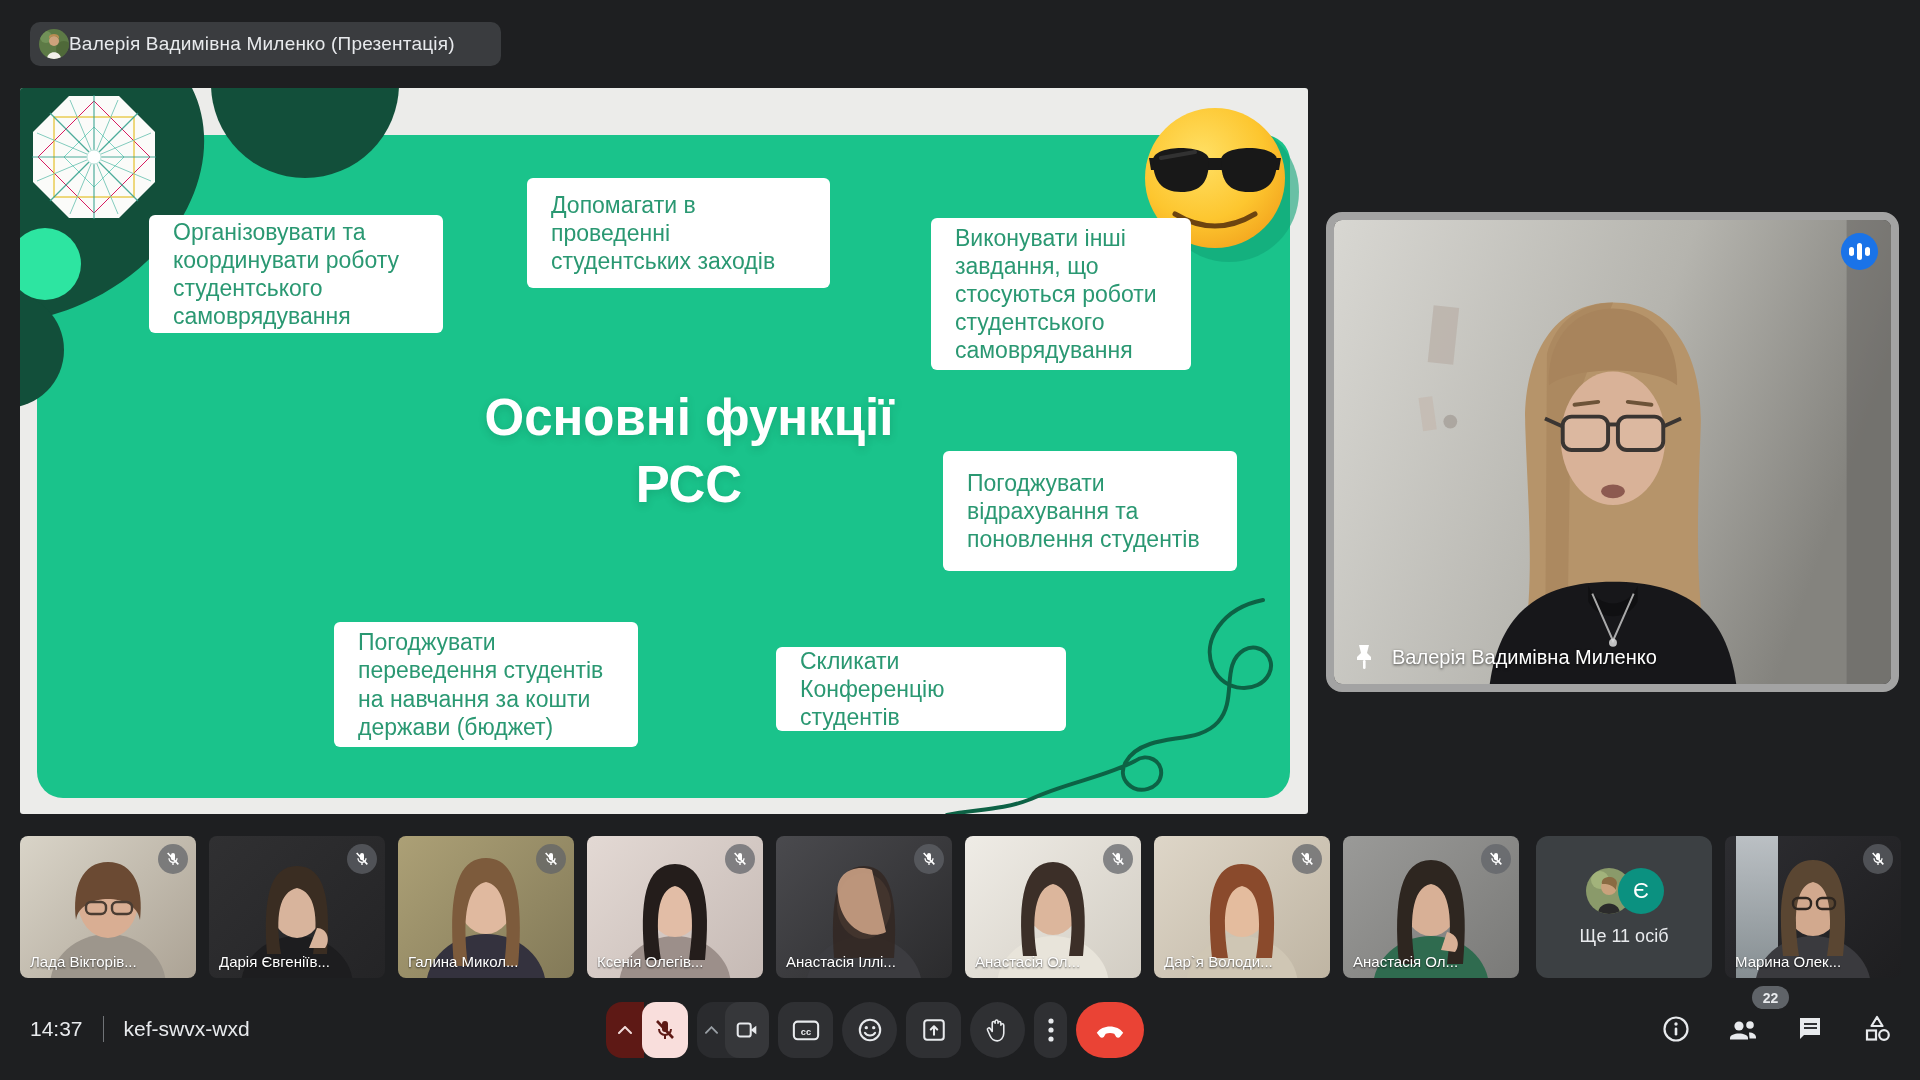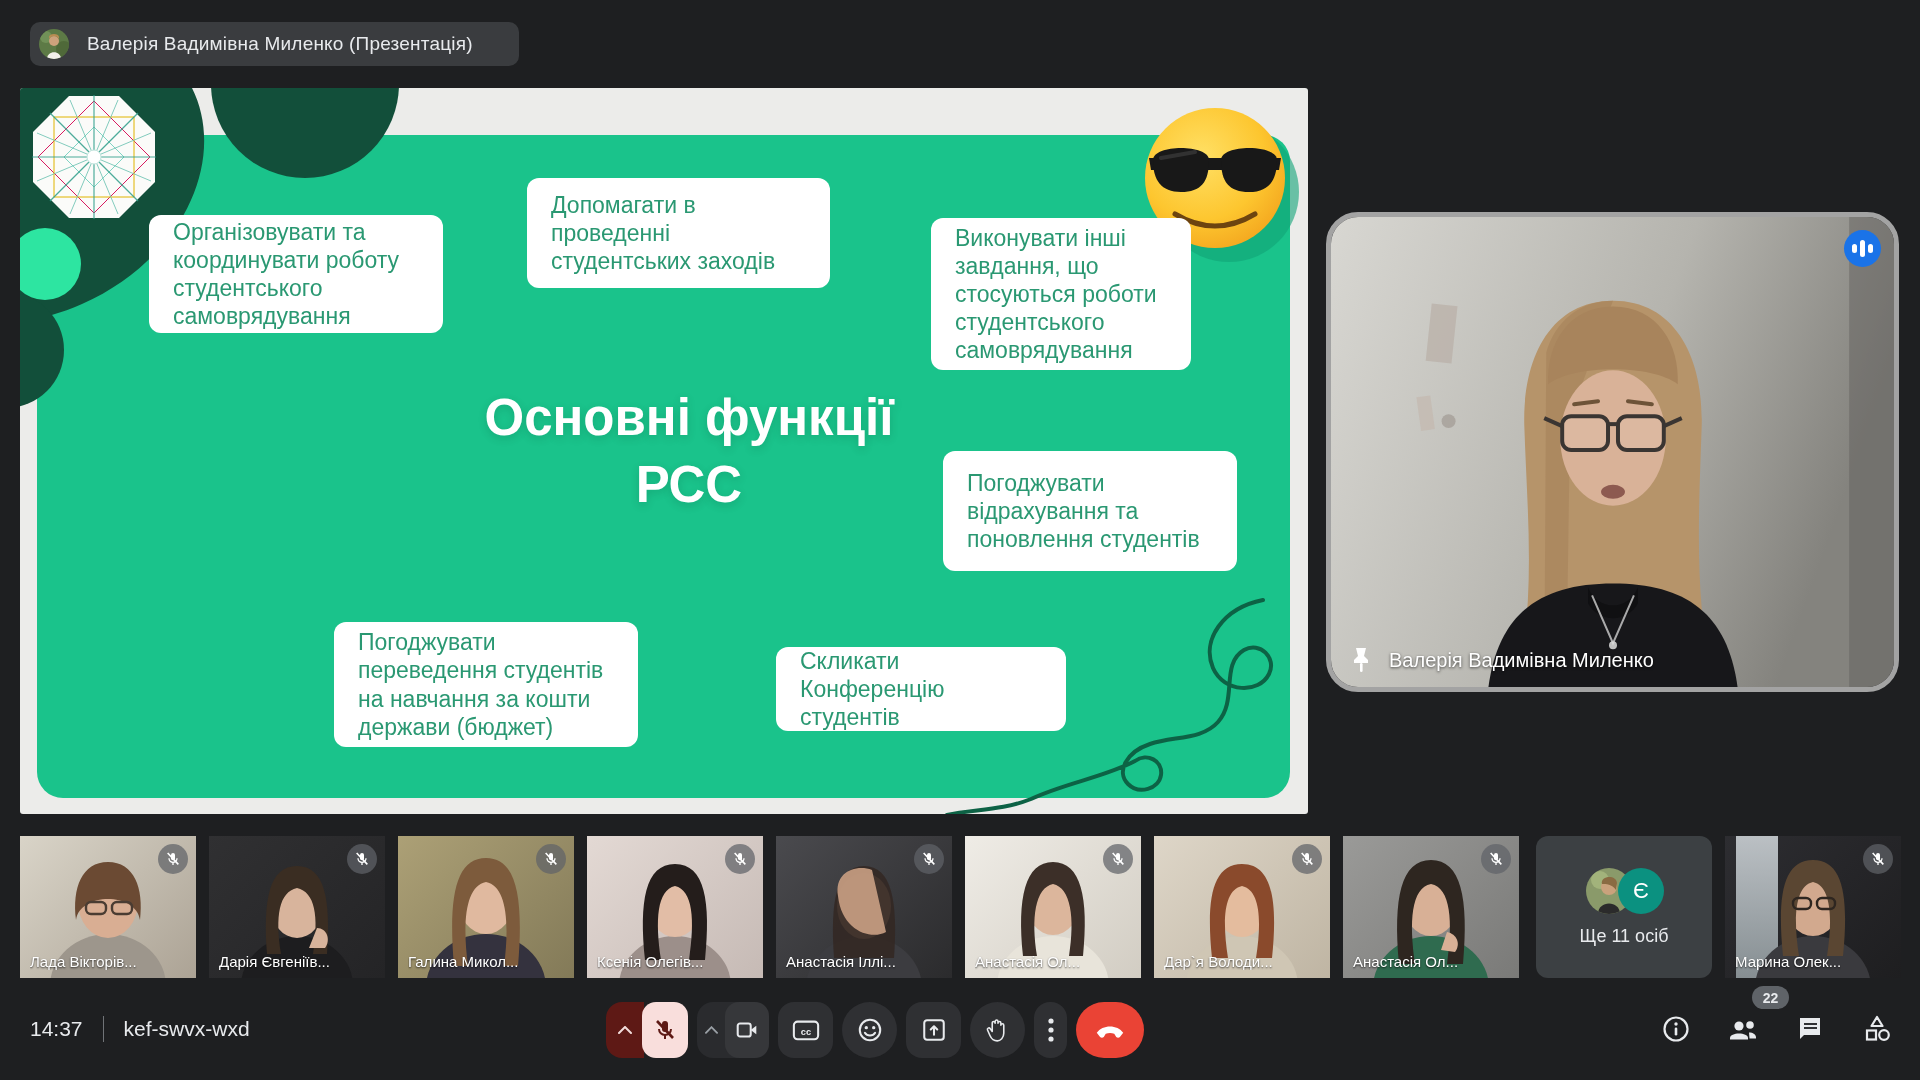--- a/index.html
+++ b/index.html
@@ -8,72 +8,72 @@
     background:#1e1f21;
     font-family:"Liberation Sans","DejaVu Sans",sans-serif;
     -webkit-font-smoothing:antialiased;
   }
   
   .topbar{
     position:absolute;left:30px;top:22px;height:44px;border-radius:10px;
     background:#3a3c3f;display:flex;align-items:center;padding:0 46px 0 9px;
   }
   .topbar .avatar{width:30px;height:30px;border-radius:50%;overflow:hidden;flex:0 0 30px;}
-  .topbar .label{margin-left:18px;color:#e8eaed;font-size:19px;letter-spacing:.2px;white-space:nowrap;}
+  .topbar .label{margin-left:0;color:#e8eaed;font-size:19px;letter-spacing:.2px;white-space:nowrap;}
 
   
   .slide{
     position:absolute;left:20px;top:88px;width:1288px;height:726px;
     background:#ececea;border-radius:3px;overflow:hidden;
   }
   .green-rect{
     position:absolute;left:17px;top:47px;width:1253px;height:663px;
     background:#1ac38b;border-radius:26px;
   }
   .deco{position:absolute;left:0;top:0;width:1288px;height:726px;pointer-events:none;}
   .bubble{
-    position:absolute;background:#ffffff;border-radius:12px;
+    position:absolute;background:#ffffff;border-radius:6px;
     display:flex;align-items:center;padding:0 24px;box-sizing:border-box;
     color:#2a9872;font-size:23px;line-height:1.22;font-weight:500;
     white-space:pre-line;
   }
   .b1{left:129px;top:127px;width:294px;height:118px;}
   .b2{left:507px;top:90px; width:303px;height:110px;}
   .b3{left:911px;top:130px;width:260px;height:152px;}
   .b4{left:78px; top:343px;width:309px;height:135px;}
   .b5{left:923px;top:363px;width:294px;height:120px;}
   .b6{left:314px;top:534px;width:304px;height:125px;}
   .b7{left:756px;top:559px;width:290px;height:84px;}
   .slide-title{
     position:absolute;left:409px;top:296px;width:520px;text-align:center;
     color:#ffffff;font-weight:800;font-size:51px;line-height:1.32;
     text-shadow:0 3px 8px rgba(0,60,40,.18);
   }
 
   
   .speaker{
     position:absolute;left:1326px;top:212px;width:573px;height:480px;
-    border-radius:32px;border:5px solid #a3a3a3;box-sizing:border-box;
+    border-radius:16px;border:8px solid #a3a3a3;box-sizing:border-box;
     overflow:hidden;background:#202124;
   }
   .speaker svg.cam{position:absolute;left:0;top:0;width:100%;height:100%;}
   .audio-chip{
     position:absolute;right:13px;top:13px;width:37px;height:37px;border-radius:50%;
     background:#1a73e8;display:flex;align-items:center;justify-content:center;gap:3px;
   }
   .audio-chip i{display:block;width:5px;border-radius:3px;background:#fff;}
   .audio-chip i.s{height:9px;} .audio-chip i.t{height:17px;}
   .speaker .nameplate{
     position:absolute;left:18px;bottom:14px;display:flex;align-items:center;gap:16px;
     color:#fff;font-size:20px;font-weight:500;text-shadow:0 1px 3px rgba(0,0,0,.7);
   }
 
   
   .ptile{
-    position:absolute;top:836px;width:176px;height:142px;border-radius:0;overflow:hidden;
+    position:absolute;top:836px;width:176px;height:142px;border-radius:8px;overflow:hidden;
     background:linear-gradient(135deg,var(--bg1),var(--bg2));
   }
   .ptile svg.sil{position:absolute;left:0;top:0;width:100%;height:100%;z-index:1;}
   .micoff{
     position:absolute;right:8px;top:8px;width:30px;height:30px;border-radius:50%;z-index:3;
     background:rgba(95,99,104,.72);display:flex;align-items:center;justify-content:center;
   }
   .pname{
     position:absolute;left:10px;bottom:8px;z-index:3;color:#fff;font-size:15px;font-weight:500;
     text-shadow:0 1px 2px rgba(0,0,0,.75);white-space:nowrap;max-width:156px;overflow:hidden;

